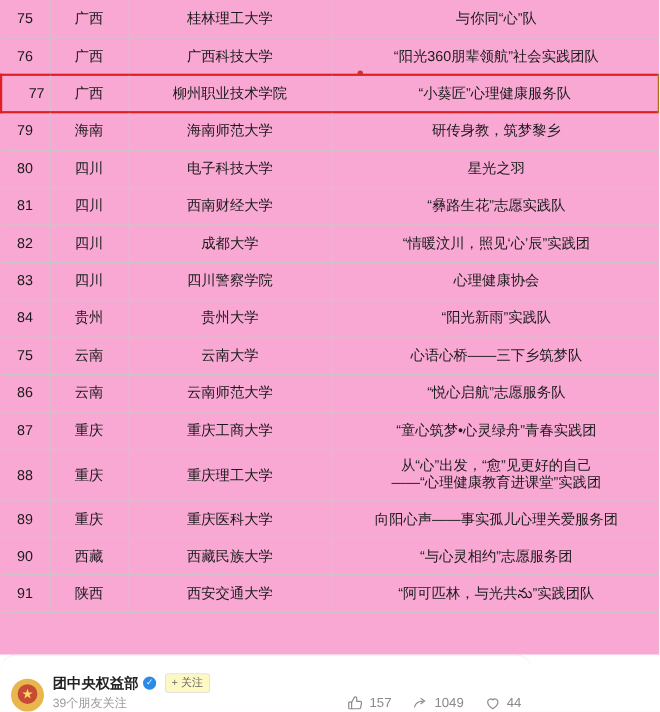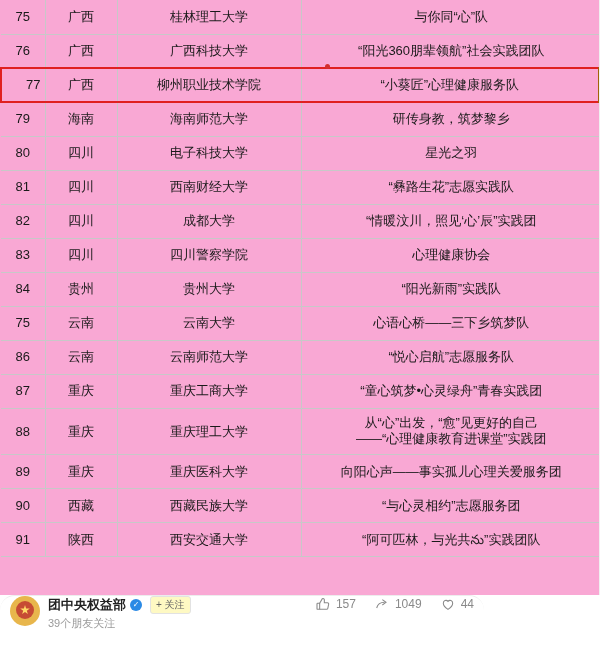--- a/index.html
+++ b/index.html
@@ -81,21 +81,21 @@
   
   .footer {
     position: absolute;
     left: 0;
     top: 595px;
     width: 484px;
     height: 52px;
     background: #ffffff;
     border-top: 1px solid #ededed;
     display: flex;
-    align-items: flex-start;
+    align-items: flex-end;
     padding: 0 10px;
     border-radius: 15px;
   }
   .avatar {
     width: 30px;
     height: 30px;
     border-radius: 50%;
     background: #e8b64c;
     position: relative;
     flex: 0 0 auto;

